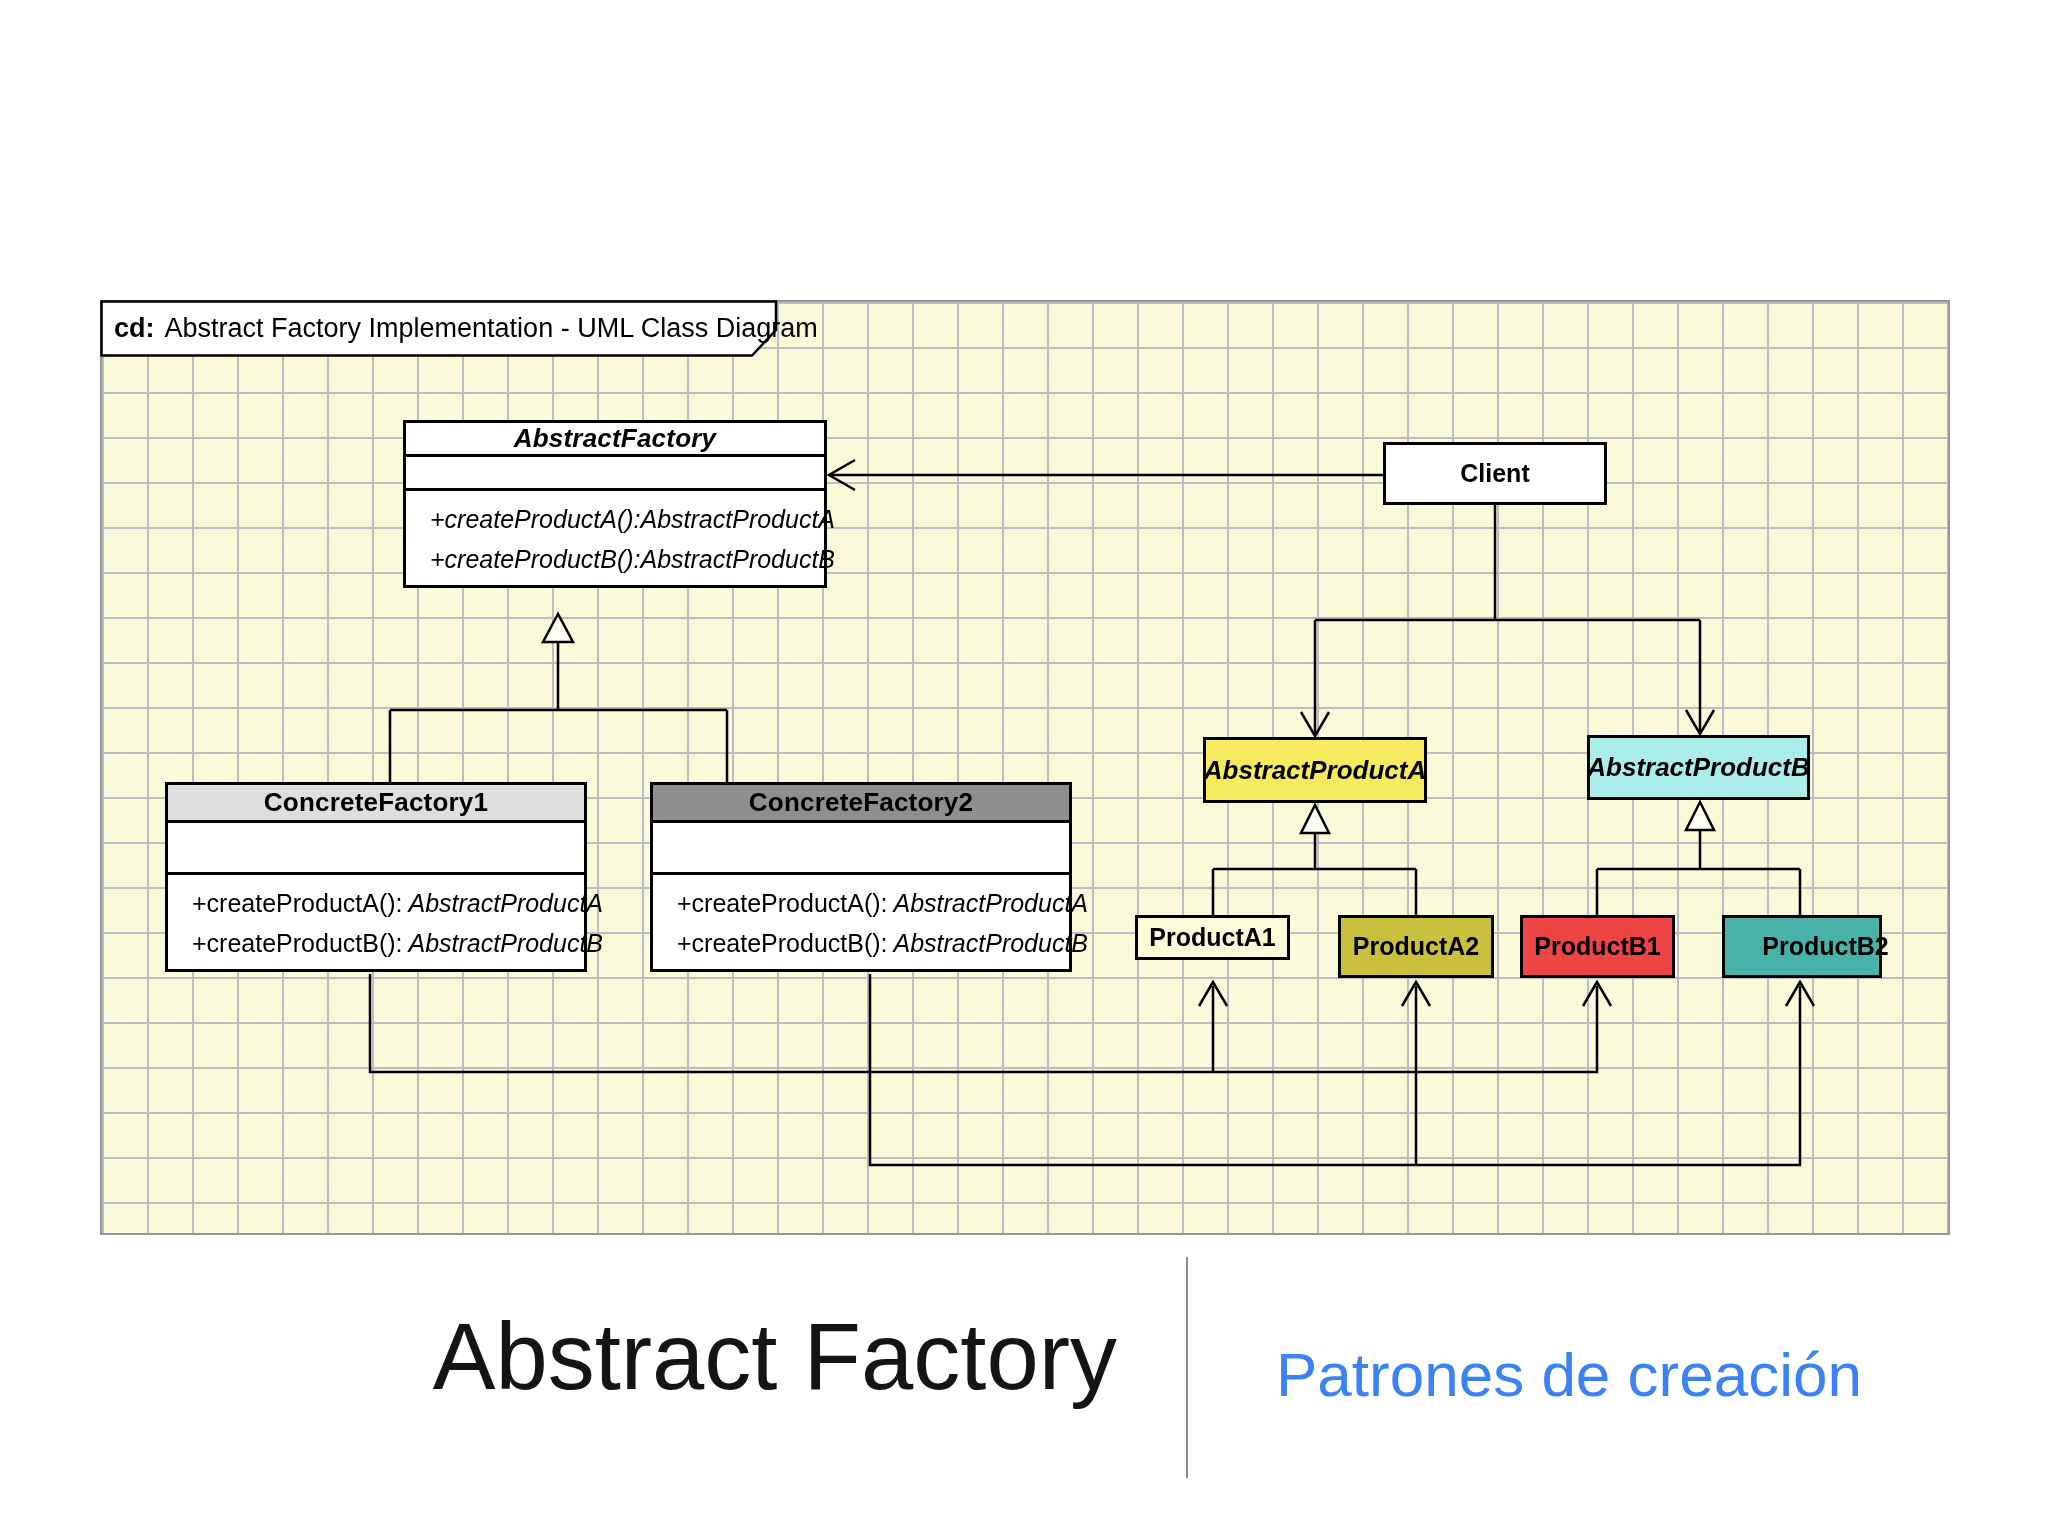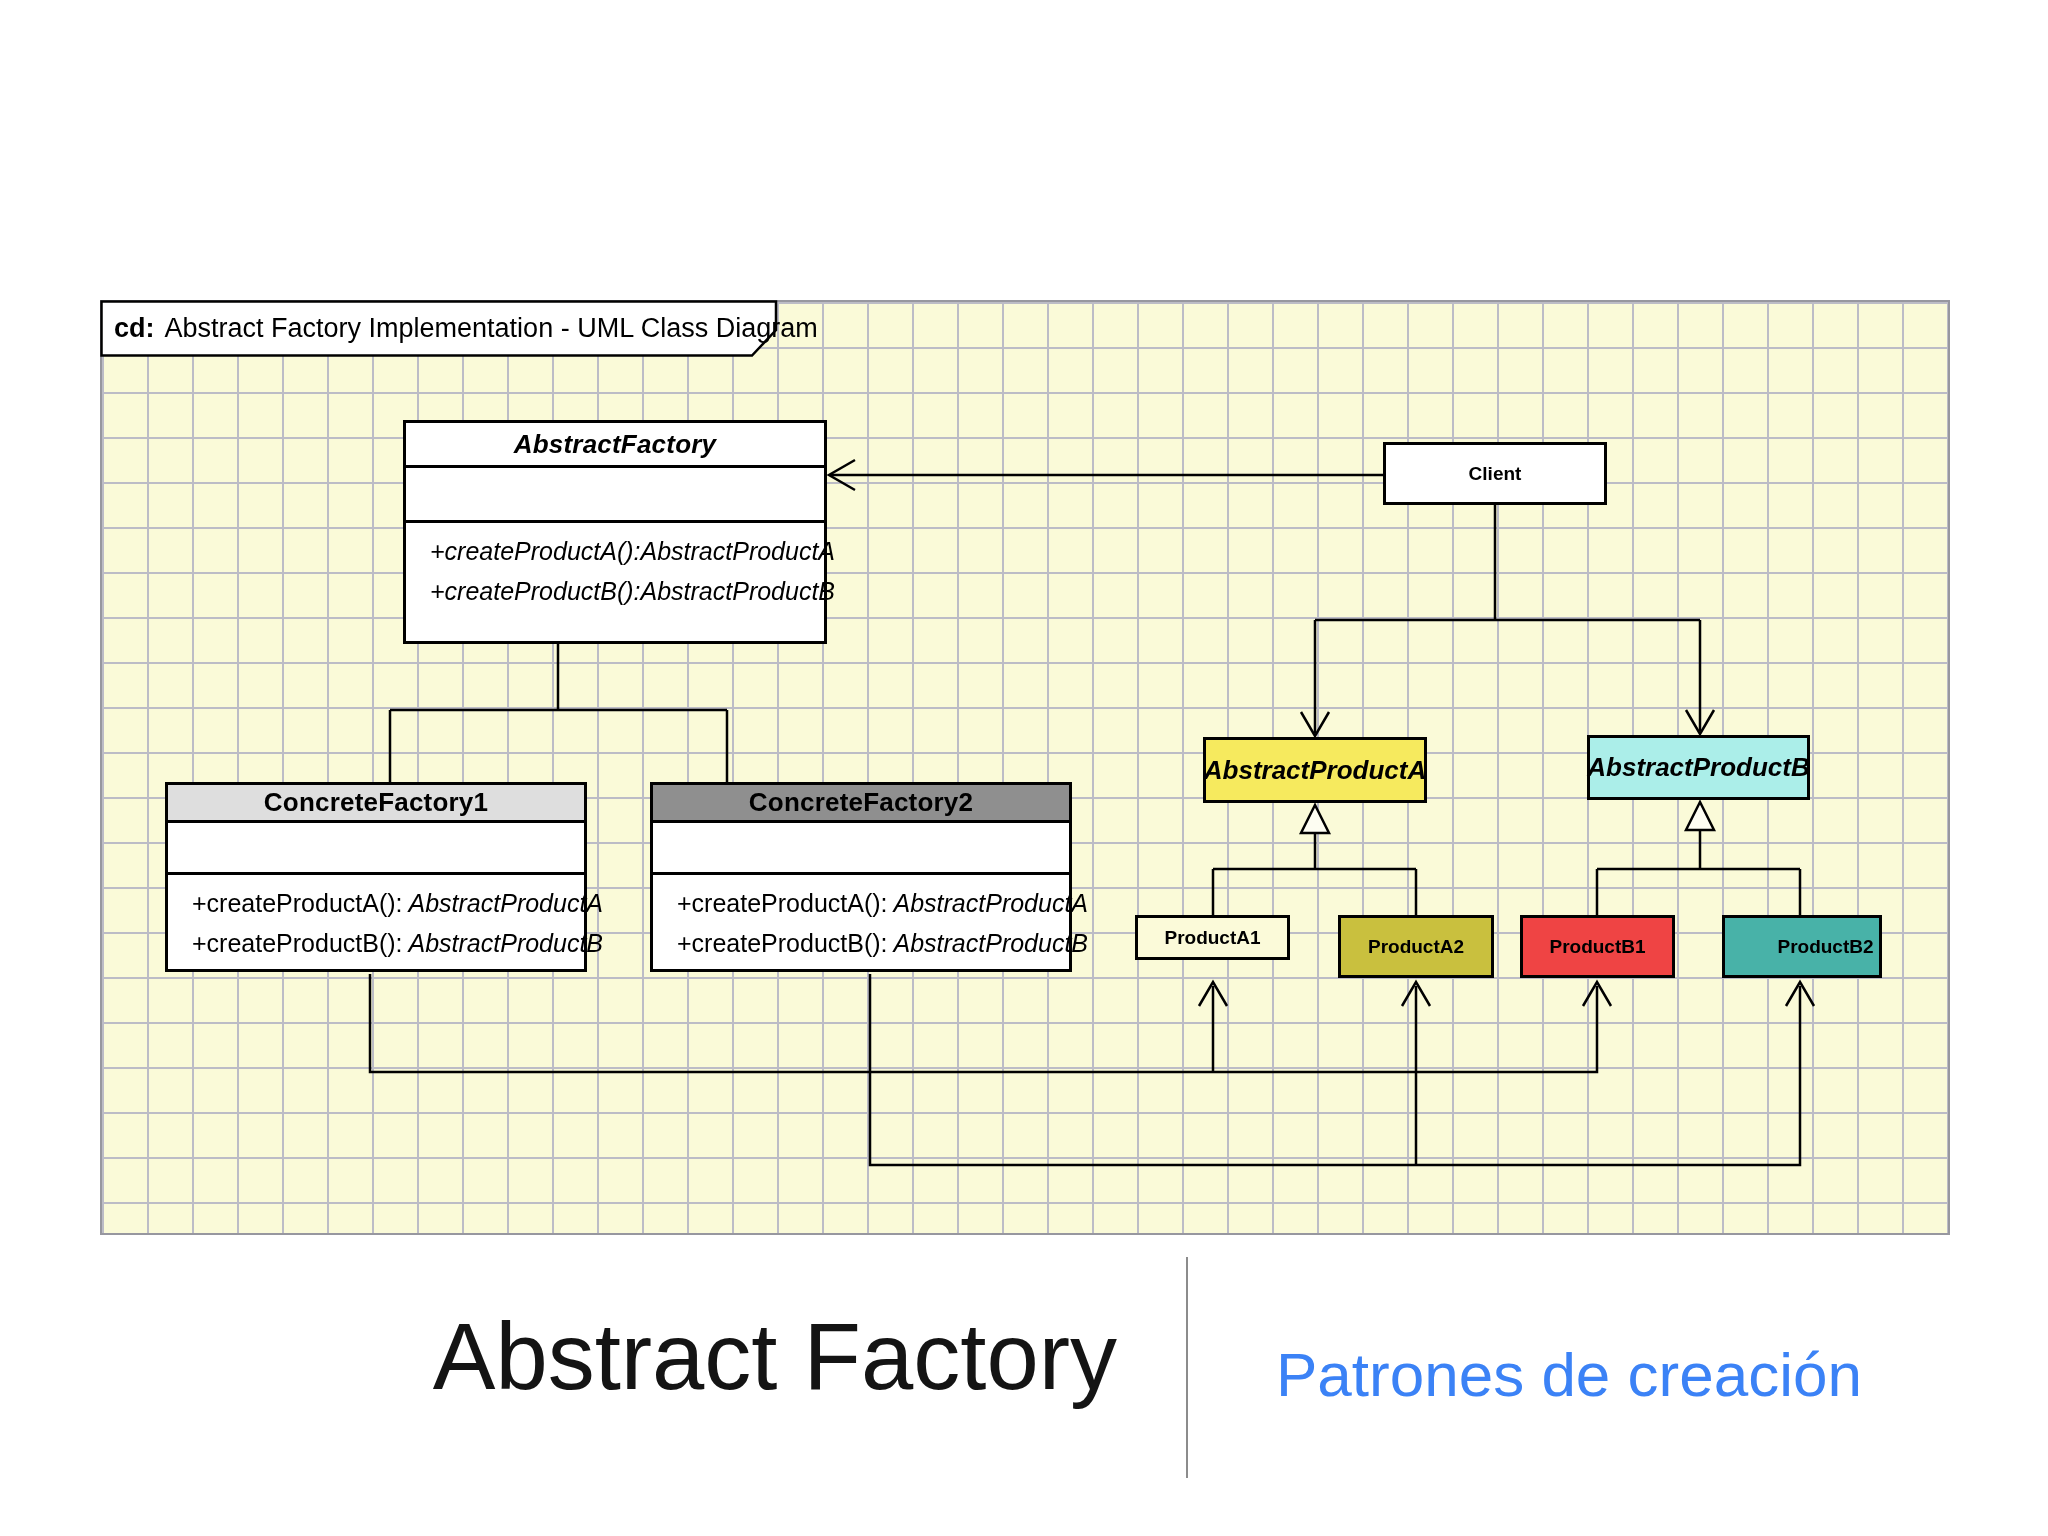--- a/index.html
+++ b/index.html
@@ -33,21 +33,21 @@
            font-weight:bold;font-size:26px;letter-spacing:0.2px;}
   .cls .hd.abstract{font-style:italic;}
   .cls .attrs{border-top:3px solid #000;}
   .cls .ops{border-top:3px solid #000;flex:1;padding:14px 0 0 24px;font-size:25px;}
   .cls .ops .line{margin-bottom:11px;white-space:nowrap;}
   .it{font-style:italic;}
   .ret{font-style:italic;margin-left:6px;}
 
   .simple{position:absolute;box-sizing:border-box;border:3px solid #000;z-index:5;
           display:flex;align-items:center;justify-content:center;
-          font-weight:bold;font-size:19px;color:#000;}
+          font-weight:bold;font-size:25px;color:#000;}
   .simple.abstract{font-style:italic;font-size:26px;}
 
   
   .footer-divider{position:absolute;left:1186px;top:1257px;width:2px;height:221px;
                   background:#8c8c8c;z-index:2;}
   .footer-title{position:absolute;left:300px;top:1308px;width:817px;text-align:right;
                 font-size:94px;line-height:1.05;color:#141414;z-index:2;white-space:nowrap;}
   .footer-subtitle{position:absolute;left:1276px;top:1342px;font-size:62px;line-height:1.05;
                    color:#3b82f6;z-index:2;white-space:nowrap;}
 </style>
@@ -85,21 +85,21 @@
     <path class="wire" d="M 870 974 V 1165 H 1800 V 986 M 1416 1165 V 986"></path>
     <path class="head" d="M 1402 1006 L 1416 982 L 1430 1006"></path>
     <path class="head" d="M 1786 1006 L 1800 982 L 1814 1006"></path>
   </svg>
 
   <div class="tab-label">
     <span class="b">cd:</span>
     <span>Abstract Factory Implementation - UML Class Diagram</span>
   </div>
 
-  <div class="cls" style="left:403px;top:420px;width:424px;height:224px;">
+  <div class="cls" style="left:403px;top:420px;width:424px;height:168px;">
     <div class="hd abstract" style="height:42px;">AbstractFactory</div>
     <div class="attrs" style="height:52px;"></div>
     <div class="ops">
       <div class="line it">+createProductA():AbstractProductA</div>
       <div class="line it">+createProductB():AbstractProductB</div>
     </div>
   </div>
 
   <div class="simple" style="left:1383px;top:442px;width:224px;height:63px;background:#ffffff;">
     <span>Client</span>

